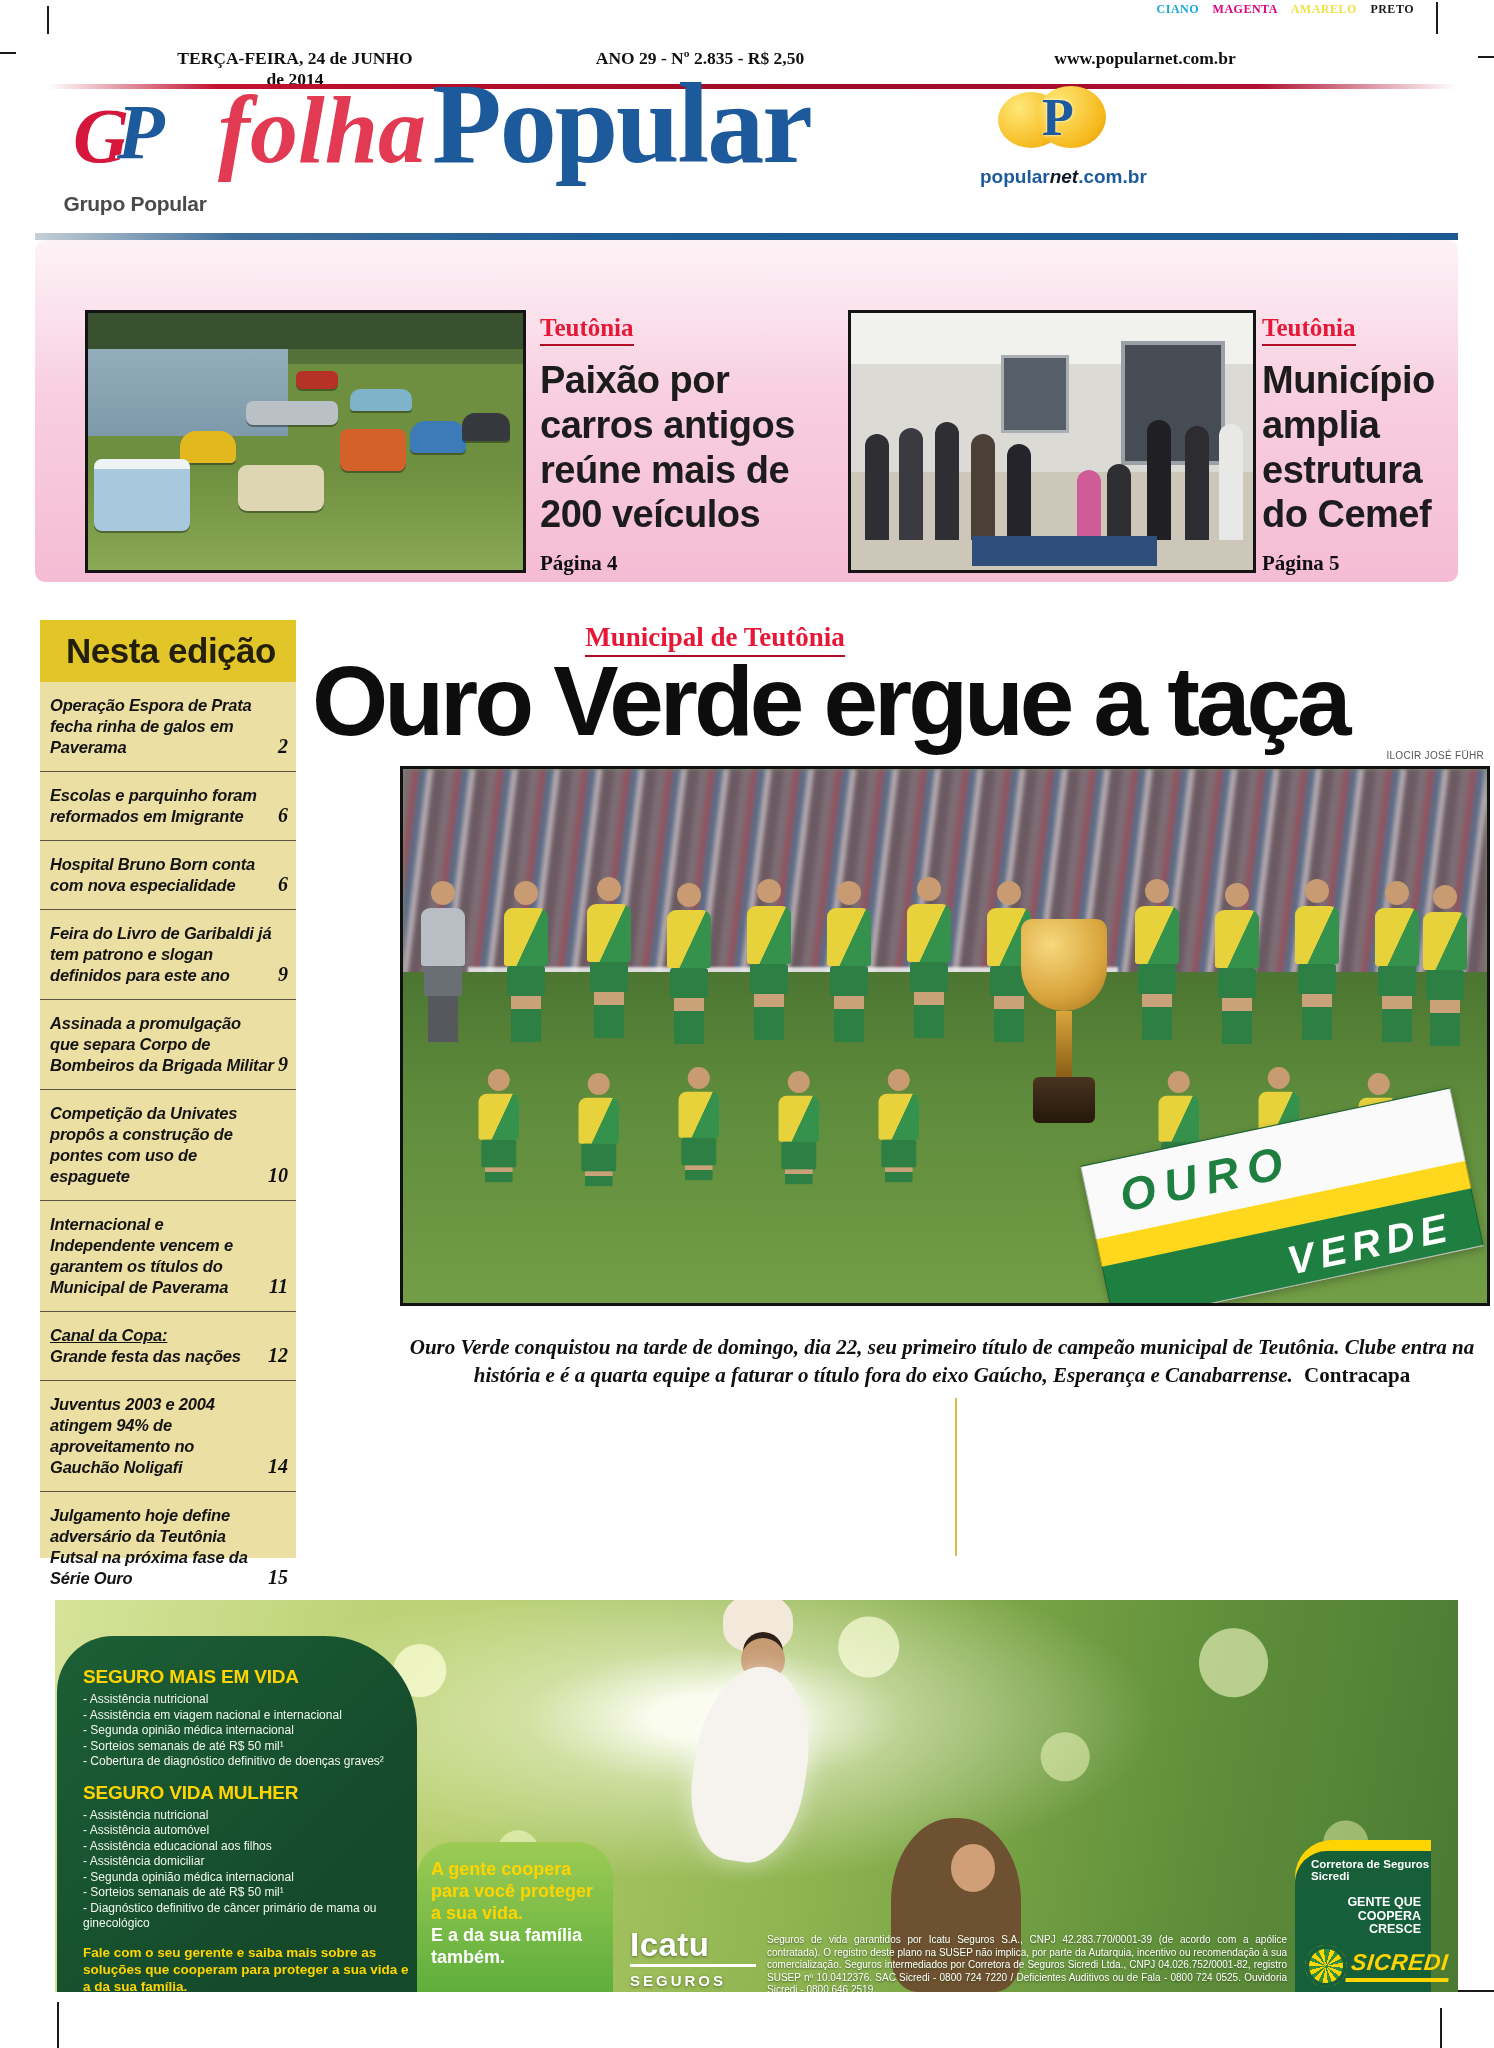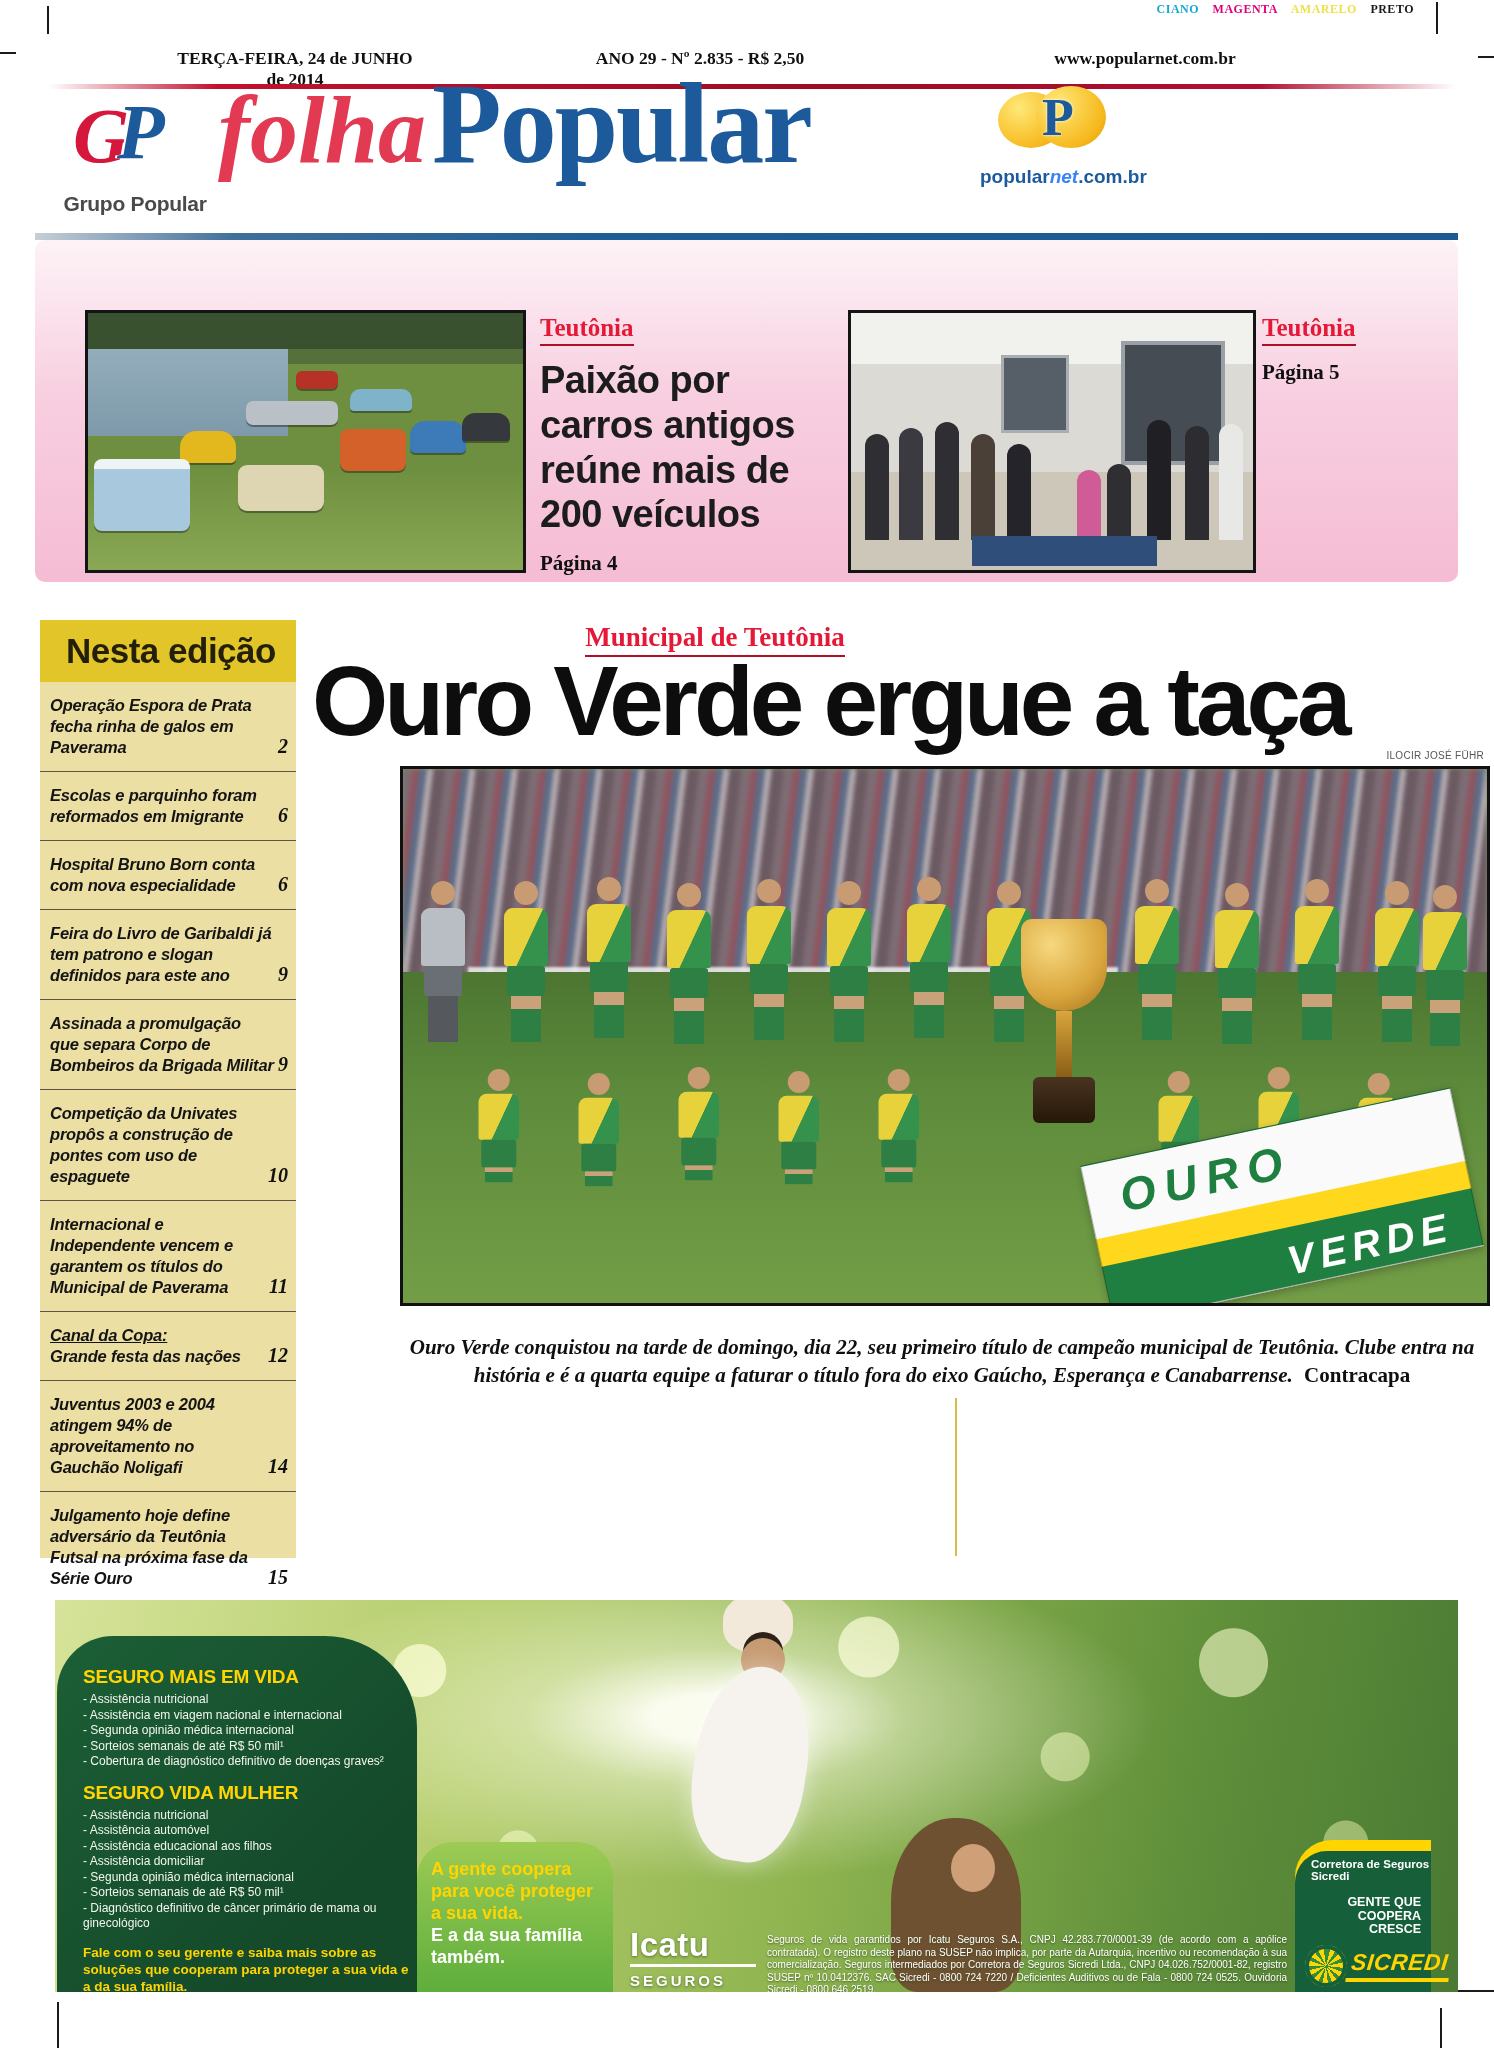--- a/index.html
+++ b/index.html
@@ -30,21 +30,21 @@
   .t-folha{font:italic bold 96px "Liberation Serif",serif;color:#e23a52;}
   .t-popular{font:bold 114px "Liberation Serif",serif;color:#1c5a9c;margin-left:6px;letter-spacing:-2px;}
 
   .net-logo{position:absolute;left:980px;top:84px;width:150px;text-align:center;}
   .bubbles{position:relative;height:80px;}
   .bub{position:absolute;border-radius:50%;background:radial-gradient(circle at 32% 28%,#ffe878,#f6b81c 70%,#d89608);}
   .bub1{left:18px;top:8px;width:66px;height:56px;}
   .bub2{left:56px;top:2px;width:70px;height:62px;}
   .bub-p{position:absolute;left:62px;top:4px;font:bold 52px "Liberation Serif",serif;color:#1c5a9c;text-shadow:0 0 3px #fff;}
   .net-text{font:bold 19px "Liberation Sans",sans-serif;margin-top:2px;}
-  .net-blue{color:#1c5a9c}.net-orange{color:#3b82f6;font-style:italic}
+  .net-blue{color:#1c5a9c}.net-orange{color:#0f172a;font-style:italic}
 
   
   .pink-band{position:absolute;left:35px;top:240px;width:1423px;height:342px;border-radius:10px;
     background:linear-gradient(to bottom,#fdf3f7,#f8cfe0 45%,#f5bcd4);}
   .ph-credit{position:absolute;font:10px "Liberation Sans",sans-serif;color:#444;text-align:right;letter-spacing:.3px;margin-top:28px;}
   .story-photo{position:absolute;border:3px solid #141414;overflow:hidden;}
   .kicker-red{display:inline-block;font:bold 25px "Liberation Serif",serif;color:#e51837;
     border-bottom:2px solid #b00d26;padding-bottom:2px;}
   .top-head{font:bold 38px/1.18 "Liberation Sans",sans-serif;color:#1c1c1c;letter-spacing:-.5px;margin-top:12px;}
   .pagina{font:bold 21px "Liberation Serif",serif;color:#101010;margin-top:14px;}
@@ -271,20 +271,21 @@
         <div class="p2f s6"></div>
         <div class="p2f s7"></div>
         <div class="p2f s8"></div>
       <div class="p2f s9"></div>
         <div class="p2f s10"></div>
       <div class="p2table"></div>
     </div>
   </div>
   <div class="abs" style="left:1262px;top:314px;width:200px;">
     <span class="kicker-red">Teutônia</span>
+    <div class="top-head">Município amplia estrutura do Cemef</div>
     <div class="pagina">Página 5</div>
   </div>
 
   <div class="index">
     <div class="ix-head">Nesta edição</div>
     <div class="ix-item">
       <div class="ix-text">Operação Espora de Prata fecha rinha de galos em Paverama</div>
       <div class="ix-num">2</div>
     </div>
     <div class="ix-item">

